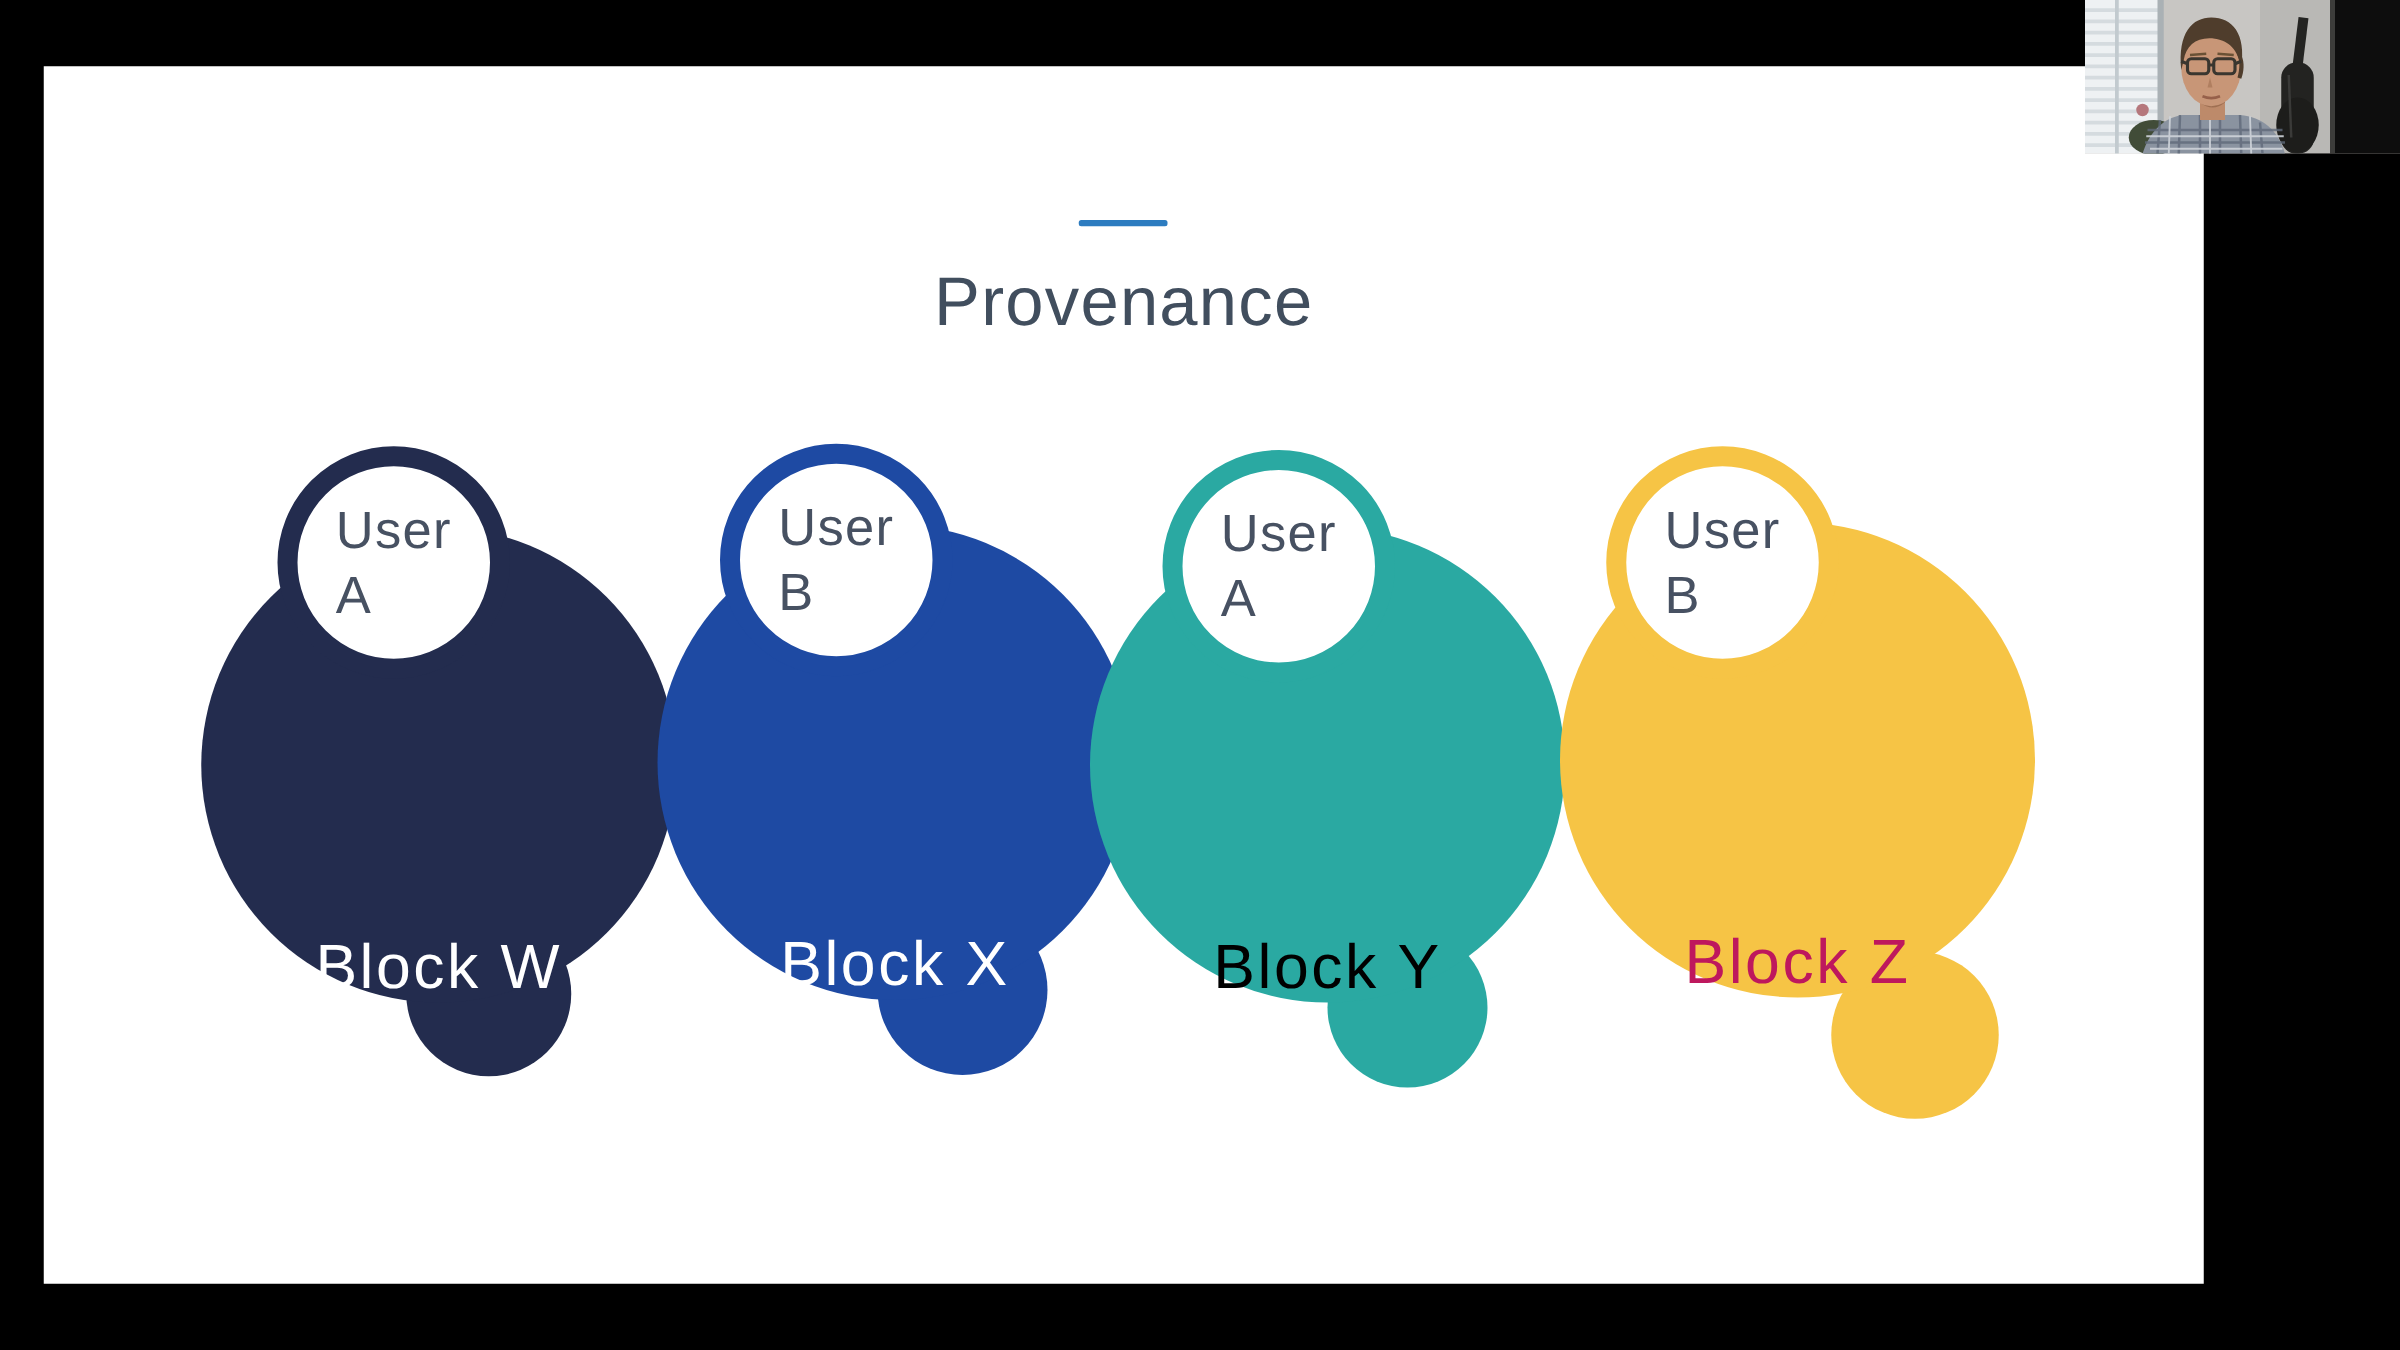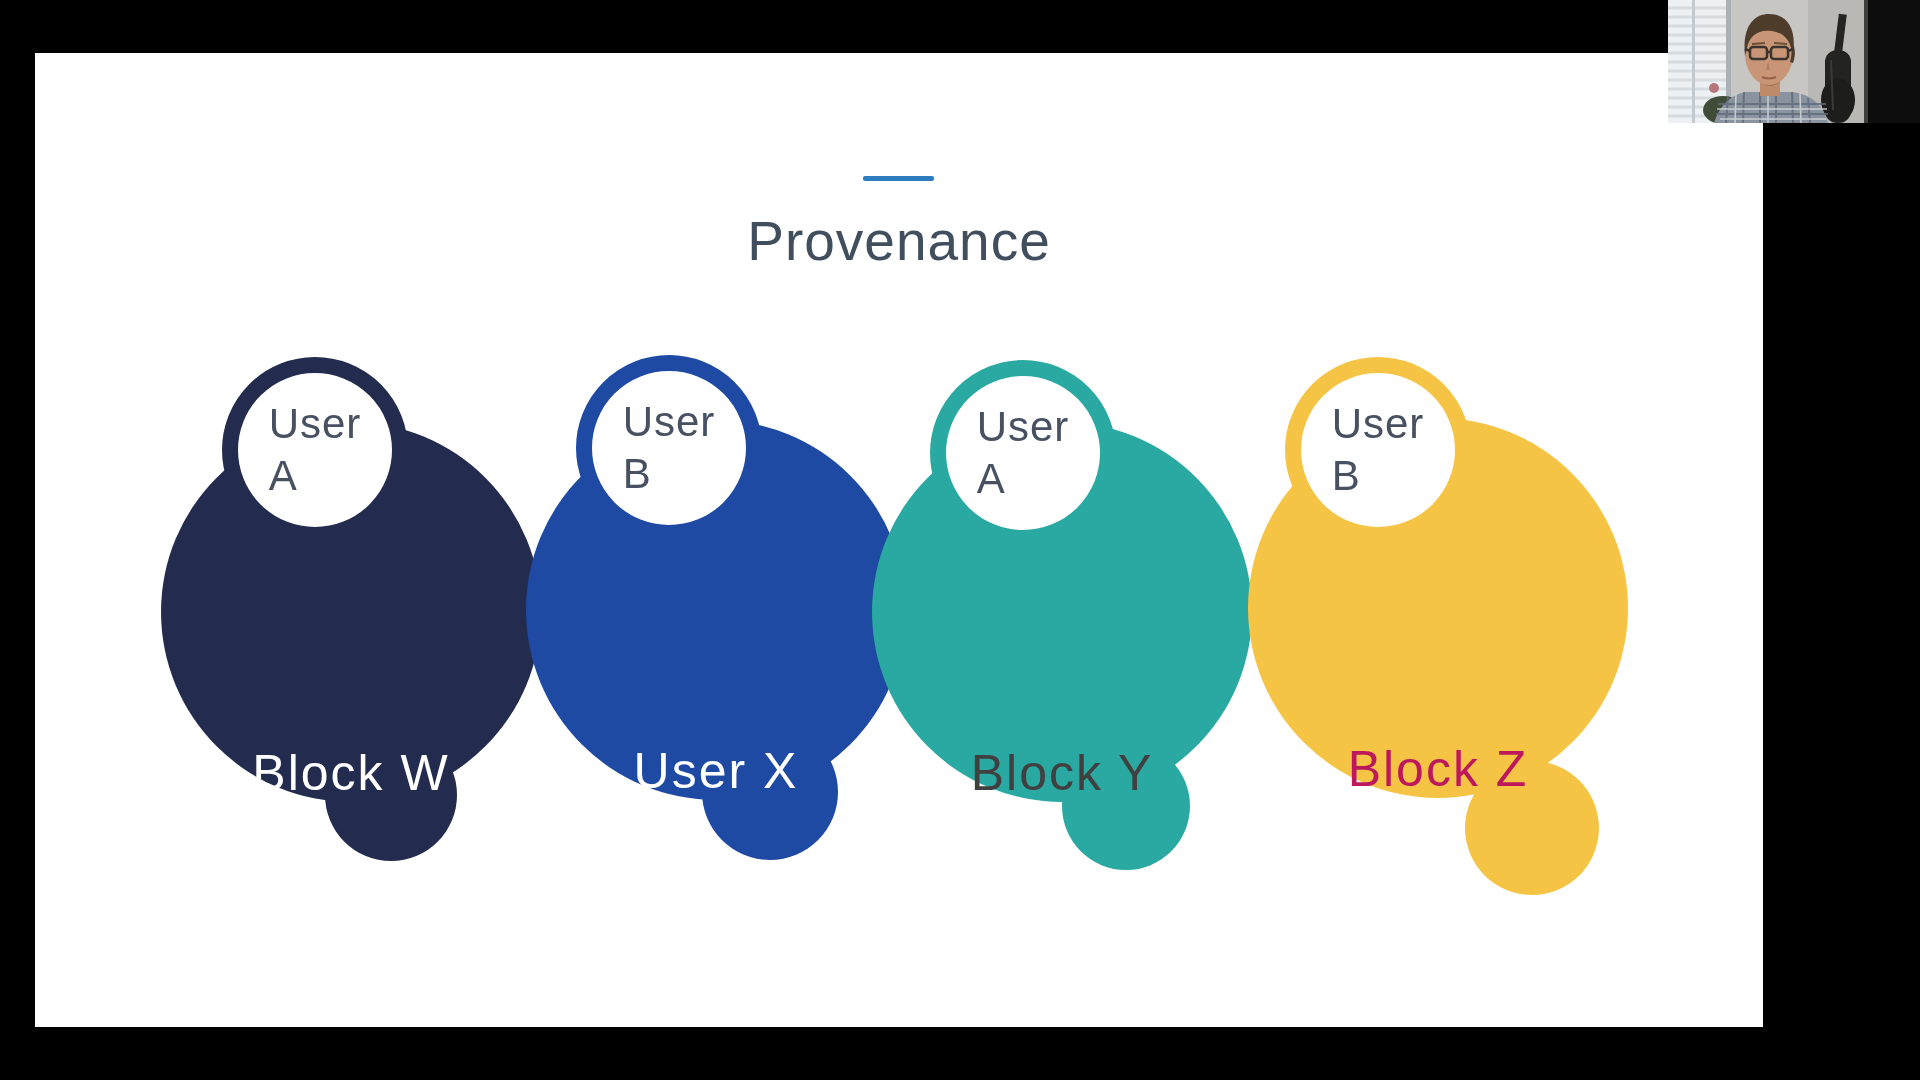--- a/index.html
+++ b/index.html
@@ -69,34 +69,34 @@
       <div class="user-text" style="color: rgb(71, 81, 98);">
         <span>User</span>
         <span>A</span>
       </div>
     </div>
   </div>
 
   <div>
     <div class="tail-circle z2" style="left: 667px; top: 671px; width: 136px; height: 136px; background-color: rgb(30, 74, 163);"></div>
     <div class="big-circle z2" style="left: 491px; top: 367px; background-color: rgb(30, 74, 163);">
-      <span class="block-label" style="color: rgb(255, 255, 255);">User X</span>
+      <span class="block-label" style="color: rgb(255, 255, 255);">Block X</span>
     </div>
     <div class="user-badge z2" style="left: 541px; top: 302px; border-color: rgb(30, 74, 163);">
       <div class="user-text" style="color: rgb(71, 81, 98);">
         <span>User</span>
         <span>B</span>
       </div>
     </div>
   </div>
 
   <div>
     <div class="tail-circle z3" style="left: 1027px; top: 689px; width: 128px; height: 128px; background-color: rgb(42, 169, 162);"></div>
     <div class="big-circle z3" style="left: 837px; top: 369px; background-color: rgb(42, 169, 162);">
-      <span class="block-label" style="color: #404040;">Block Y</span>
+      <span class="block-label" style="color: #000000;">Block Y</span>
     </div>
     <div class="user-badge z3" style="left: 895px; top: 307px; border-color: rgb(42, 169, 162);">
       <div class="user-text" style="color: rgb(71, 81, 98);">
         <span>User</span>
         <span>A</span>
       </div>
     </div>
   </div>
 
   <div>

